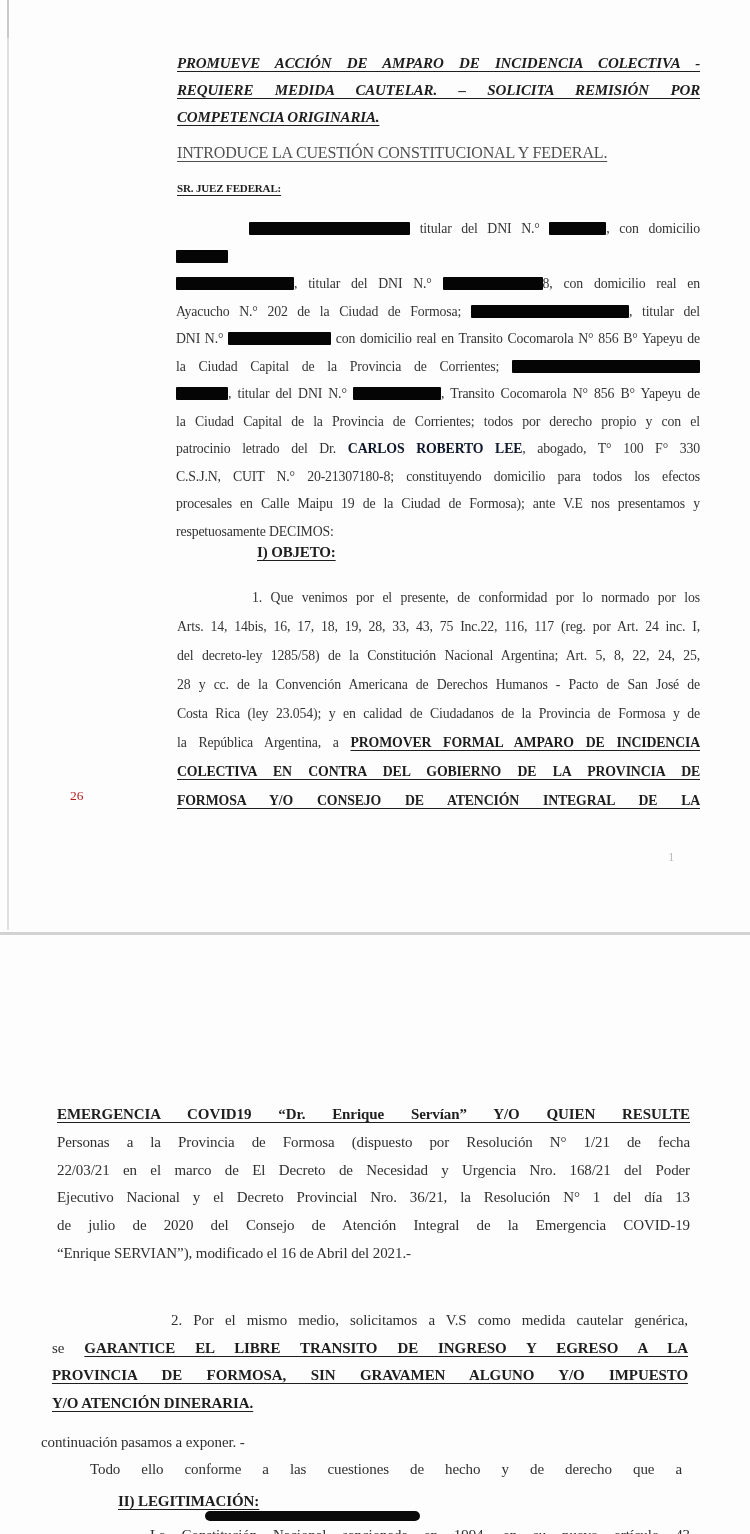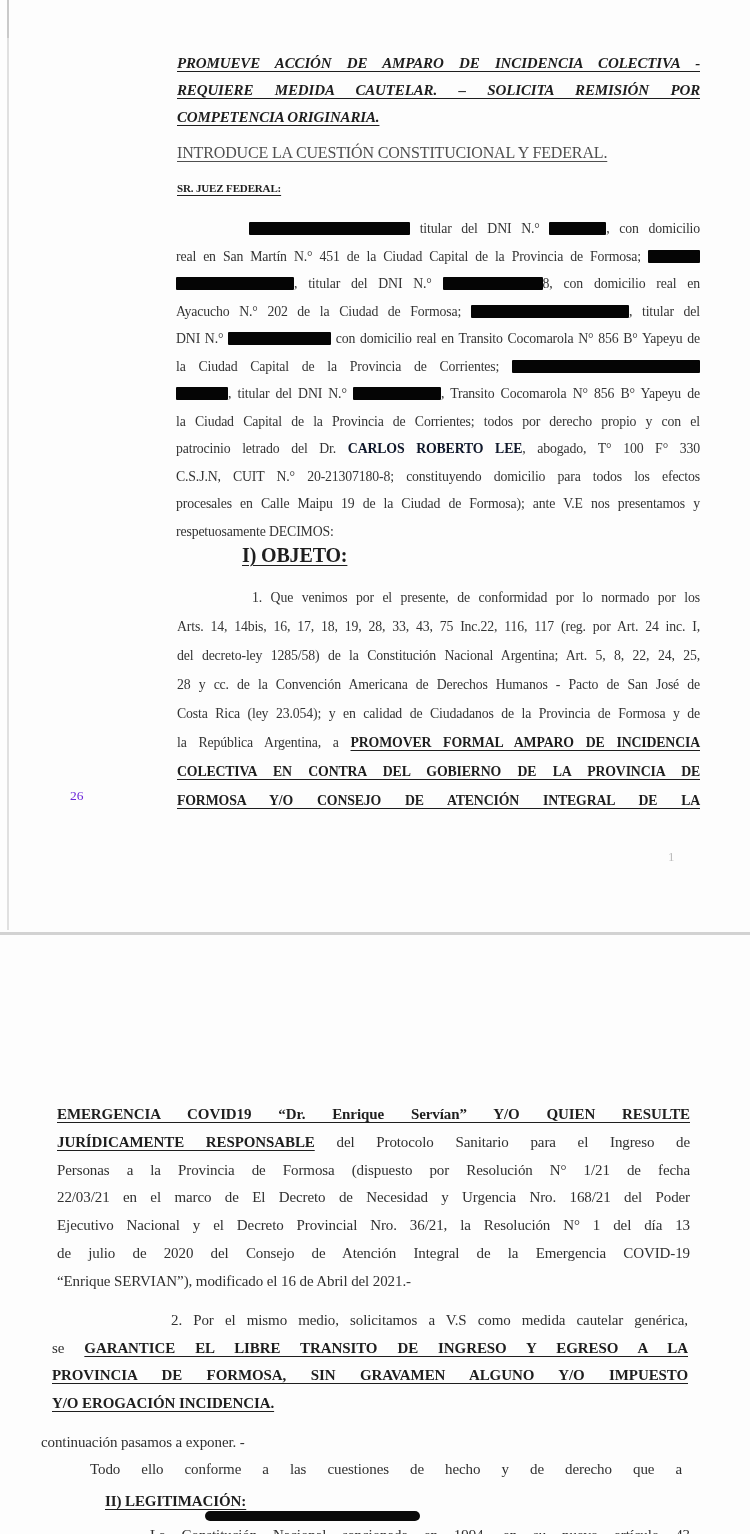--- a/index.html
+++ b/index.html
@@ -19,31 +19,31 @@
   .block{position:absolute;filter:blur(0.25px);}
   .line{text-align:justify;text-align-last:justify;min-height:1em;}
   .line.left{text-align-last:left;}
 
   
   .p1{font-size:13.8px;color:#343434;letter-spacing:-0.15px;width:523px;left:177px;}
   #p1-title{top:50px;line-height:27px;font-size:15px;font-style:italic;}
   #p1-intro{top:144px;font-size:16px;}
   #p1-salut{top:182px;font-size:11px;}
   #p1-para1{top:215px;left:176px;width:524px;line-height:27.5px;}
-  #p1-objeto{top:544px;left:242px;width:266px;font-size:20px;}
+  #p1-objeto{top:544px;left:257px;width:266px;font-size:15px;}
   #p1-para2{top:583px;line-height:29px;}
-  #p1-margin-num{position:absolute;left:70px;top:788px;font-size:13.5px;color:#6d28d9;filter:blur(0.2px);}
+  #p1-margin-num{position:absolute;left:70px;top:788px;font-size:13.5px;color:#b91c1c;filter:blur(0.2px);}
   #p1-pagenum{position:absolute;left:668px;top:849px;font-size:13px;color:#bdbdbd;}
 
   
   .p2{font-size:15px;color:#303030;letter-spacing:-0.1px;}
   #p2-blockA{top:1101px;left:57px;width:633px;line-height:27.8px;}
   #p2-blockB{top:1307px;left:52px;width:636px;line-height:27.7px;}
   #p2-blockC{top:1429px;left:41px;width:641px;line-height:26.5px;}
-  #p2-legit{top:1493px;left:105px;width:300px;}
+  #p2-legit{top:1493px;left:118px;width:300px;}
   #p2-partial{top:1527px;left:150px;width:540px;}
   #p2-bar{position:absolute;left:205px;top:1511px;height:10px;border-radius:5px;background:#0a0a0a;}
 
   
   .r{font-weight:normal;}
   .b{font-weight:bold;color:#0f172a;}
   .bu{font-weight:bold;color:#1e1e1e;text-decoration:underline;text-decoration-thickness:1.4px;text-underline-offset:3px;}
   .iu{font-weight:normal;color:#4f4f4f;text-decoration:underline;text-decoration-thickness:1.1px;text-underline-offset:3px;}
   .sp{text-decoration-style:wavy;text-decoration-color:#b3261e;text-decoration-thickness:1px;text-underline-offset:2px;}
   .redact{display:inline-block;height:13px;background:#050505;vertical-align:-2px;border-radius:1px;}
@@ -63,21 +63,21 @@
     <div class="line left"><span class="bu">COMPETENCIA ORIGINARIA.</span></div>
   </div>
 <div class="block p1" id="p1-intro">
     <div class="line left"><span class="iu">INTRODUCE LA CUESTIÓN CONSTITUCIONAL Y FEDERAL.</span></div>
   </div>
 <div class="block p1" id="p1-salut">
     <div class="line left"><span class="bu">SR. JUEZ FEDERAL:</span></div>
   </div>
 <div class="block p1" id="p1-para1">
     <div class="line" style="text-indent: 73px;"><span class="redact" style="width: 161px;"></span><span class="r"> titular del DNI N.° </span><span class="redact" style="width: 57px;"></span><span class="r">, con domicilio</span></div>
-    <div class="line"><span class="r">real en San Martín N.° 451 de la Ciudad Capital de la Provincia de Formosa; </span><span class="redact" style="width: 52px;"></span></div>
+    <div class="line"><span class="redact" style="width: 52px;"></span></div>
     <div class="line"><span class="redact" style="width: 118px;"></span><span class="r">, titular del DNI N.° </span><span class="redact" style="width: 100px;"></span><span class="r">8, con domicilio real en</span></div>
     <div class="line"><span class="r">Ayacucho N.° 202 de la Ciudad de Formosa; </span><span class="redact" style="width: 158px;"></span><span class="r">, titular del</span></div>
     <div class="line"><span class="r">DNI N.° </span><span class="redact" style="width: 103px;"></span><span class="r"> con domicilio real en Transito </span><span class="sp">Cocomarola</span><span class="r"> N° 856 B° </span><span class="sp">Yapeyu</span><span class="r"> de</span></div>
     <div class="line"><span class="r">la Ciudad Capital de la Provincia de Corrientes; </span><span class="redact" style="width: 188px;"></span></div>
     <div class="line"><span class="redact" style="width: 52px;"></span><span class="r">, titular del DNI N.° </span><span class="redact" style="width: 88px;"></span><span class="r">, Transito </span><span class="sp">Cocomarola</span><span class="r"> N° 856 B° </span><span class="sp">Yapeyu</span><span class="r"> de</span></div>
     <div class="line"><span class="r">la Ciudad Capital de la Provincia de Corrientes; todos por derecho propio y con el</span></div>
     <div class="line"><span class="r">patrocinio letrado del Dr. </span><span class="b">CARLOS ROBERTO LEE</span><span class="r">, abogado, T° 100 F° 330</span></div>
     <div class="line"><span class="r">C.S.J.N, CUIT N.° 20-21307180-8; constituyendo domicilio para todos los efectos</span></div>
     <div class="line"><span class="r">procesales en Calle </span><span class="sp">Maipu</span><span class="r"> 19 de la Ciudad de Formosa); ante V.E nos presentamos y</span></div>
     <div class="line left"><span class="r">respetuosamente DECIMOS:</span></div>
@@ -93,32 +93,31 @@
     <div class="line"><span class="r">Costa Rica (ley 23.054); y en calidad de Ciudadanos de la Provincia de Formosa y de</span></div>
     <div class="line"><span class="r">la República Argentina, a </span><span class="bu">PROMOVER FORMAL AMPARO DE INCIDENCIA</span></div>
     <div class="line"><span class="bu">COLECTIVA EN CONTRA DEL GOBIERNO DE LA PROVINCIA DE</span></div>
     <div class="line"><span class="bu">FORMOSA Y/O CONSEJO DE ATENCIÓN INTEGRAL DE LA</span></div>
   </div>
 <div id="p1-margin-num">26</div>
 <div id="p1-pagenum">1</div>
 
 <div class="block p2" id="p2-blockA">
     <div class="line"><span class="bu">EMERGENCIA COVID19 “Dr. Enrique Servían” Y/O QUIEN RESULTE</span></div>
-    <div class="line"><span class="bu">JURÍDICAMENTE RESPONSABLE</span><span class="r"> del Protocolo Sanitario para el Ingreso de</span></div>
     <div class="line"><span class="r">Personas a la Provincia de Formosa (dispuesto por Resolución N° 1/21 de fecha</span></div>
     <div class="line"><span class="r">22/03/21 en el marco de El Decreto de Necesidad y Urgencia Nro. 168/21 del Poder</span></div>
     <div class="line"><span class="r">Ejecutivo Nacional y el Decreto Provincial Nro. 36/21, la Resolución N° 1 del día 13</span></div>
     <div class="line"><span class="r">de julio de 2020 del Consejo de Atención Integral de la Emergencia COVID-19</span></div>
     <div class="line left"><span class="r">“Enrique SERVIAN”), modificado el 16 de Abril del 2021.-</span></div>
   </div>
 <div class="block p2" id="p2-blockB">
     <div class="line" style="text-indent: 119px;"><span class="r">2. Por el mismo medio, solicitamos a V.S como medida cautelar genérica,</span></div>
     <div class="line"><span class="r">se </span><span class="bu">GARANTICE EL LIBRE TRANSITO DE INGRESO Y EGRESO A LA</span></div>
     <div class="line"><span class="bu">PROVINCIA DE FORMOSA, SIN GRAVAMEN ALGUNO Y/O IMPUESTO</span></div>
-    <div class="line left"><span class="bu">Y/O EROGACIÓN INCIDENCIA.</span></div>
+    <div class="line left"><span class="bu">Y/O ATENCIÓN DINERARIA.</span></div>
   </div>
 <div class="block p2" id="p2-blockC">
     <div class="line left"><span class="r">continuación pasamos a exponer. -</span></div>
     <div class="line" style="text-indent: 49px;"><span class="r">Todo ello conforme a las cuestiones de hecho y de derecho que a</span></div>
   </div>
 <div class="block p2" id="p2-legit">
     <div class="line left"><span class="bu">II) LEGITIMACIÓN:</span></div>
   </div>
 <div id="p2-bar" style="width: 215px;"></div>
 <div class="block p2" id="p2-partial">

